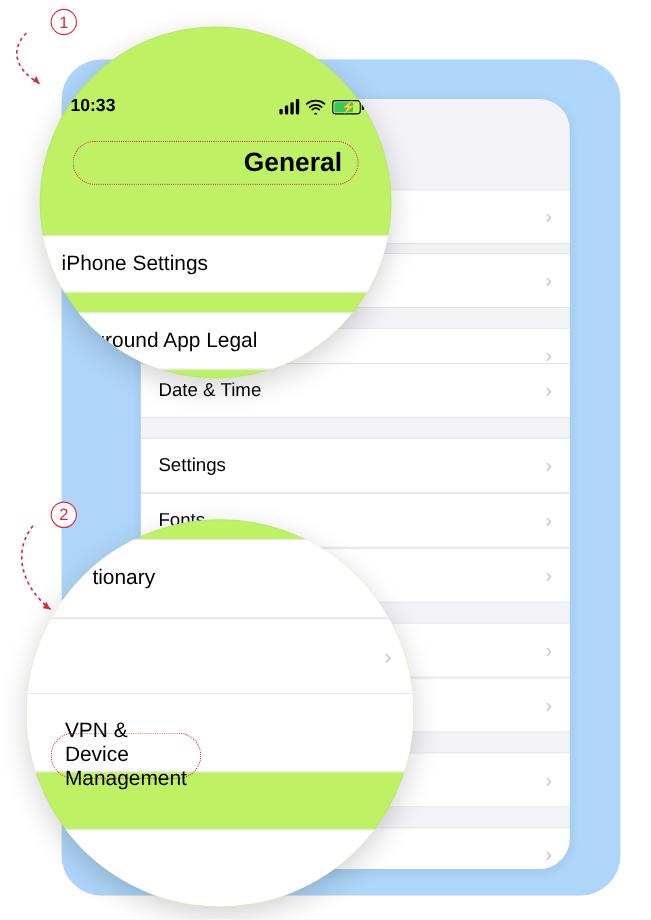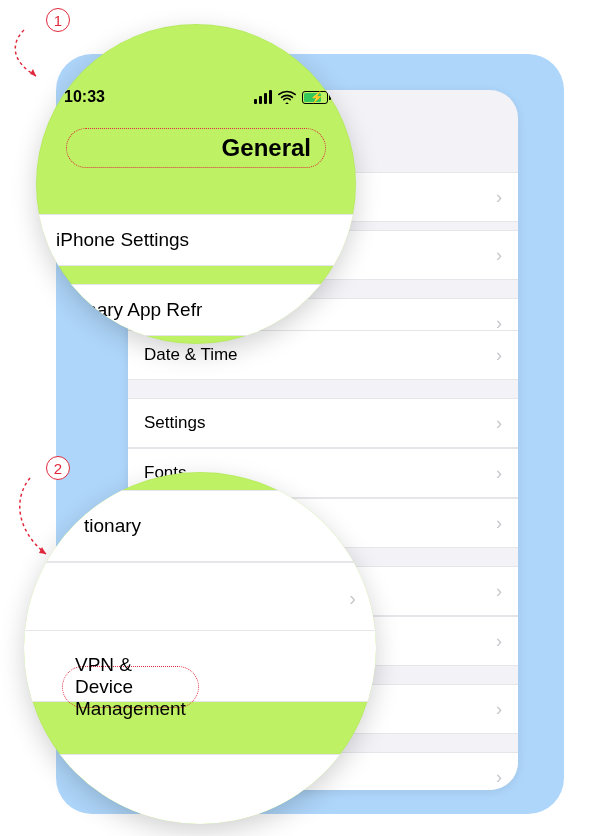--- a/index.html
+++ b/index.html
@@ -157,21 +157,21 @@
     font-size: 19px;
     color: #000;
   }
   .m2-row .chev { margin-left: auto; color:#c7c7cc; font-size:20px; }
   .m2-r1 { top: 18px; }
   .m2-r2 { top: 90px; }
   .m2-r3 { top: 158px; }
   .m2-r4 { top: 282px; }
   .m2-highlight {
     position: absolute;
-    left: 18px;
+    left: 2px;
     top: -6px;
     height: 42px;
     padding: 0 12px;
     display: flex;
     align-items: center;
     border: 1.5px dotted #e0283c;
     border-radius: 21px;
   }
   .callout {
     position: absolute;
@@ -258,21 +258,21 @@
       </span>
     </span>
   </div>
   <div class="m1-nav">
     <span class="title">General</span>
   </div>
   <div class="m1-row1">
     <span>iPhone Settings</span>
   </div>
   <div class="m1-row2">
-    <span style="padding-left:10px">tionary App Refr</span>
+    <span style="padding-left:10px">ckground App Legal</span>
   </div>
 </div>
 
 <div class="magnifier mag2">
   <div class="m2-row m2-r1">
     <span style="padding-left:40px">tionary</span>
     <span class="chev">›</span>
   </div>
   <div class="m2-row m2-r2">
     <span class="chev">›</span>

